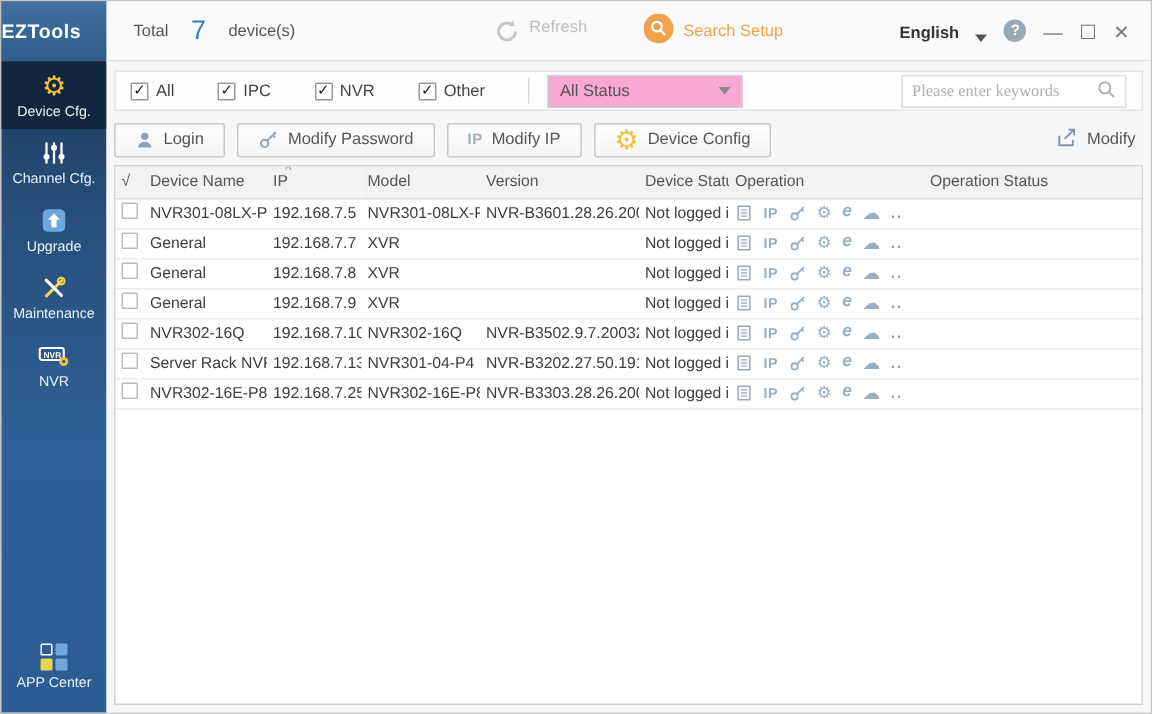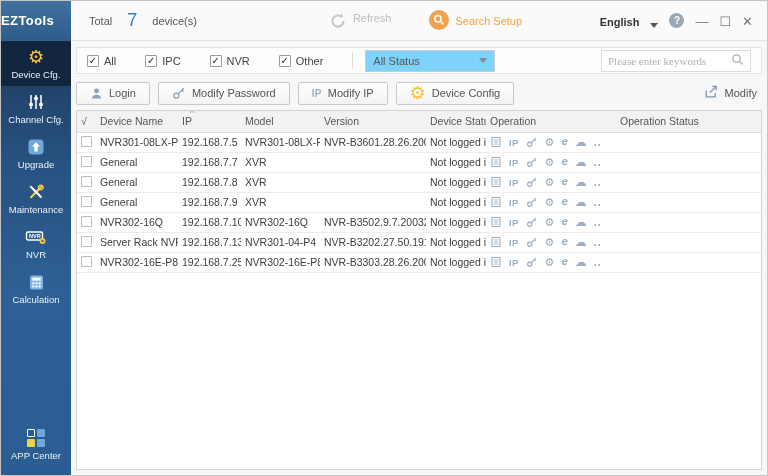--- a/index.html
+++ b/index.html
@@ -36,21 +36,21 @@
     display:flex;align-items:center;justify-content:center;cursor:pointer}
   .win-btn{color:#777;font-size:13px;cursor:pointer;line-height:1}
 
   
   .main{flex:1;background:#f6f7f8;padding:6px 5px 5px 5px;display:flex;flex-direction:column;min-height:0}
   .filterbar{flex:0 0 27px;background:#fdfdfd;border:1px solid #e4e4e4;display:flex;align-items:center;padding:0 10px}
   .cb-item{display:flex;align-items:center;gap:5px;margin-right:29px;cursor:pointer}
   .cb-box{width:12px;height:12px;border:1px solid #9b9b9b;background:#fff;border-radius:1px;
     display:flex;align-items:center;justify-content:center;font-size:10px;line-height:1;color:#222}
   .v-div{width:1px;height:17px;background:#ddd;margin:0 12px 0 0}
-  .status-select{width:130px;height:22px;border:1px solid #ccc;background:#7dd3fc;display:flex;align-items:center;
+  .status-select{width:130px;height:22px;border:1px solid #ccc;background:#f9a8d4;display:flex;align-items:center;
     padding:0 7px;color:#555;cursor:pointer}
   .status-select .caret-down{margin-left:auto;border-top-color:#888}
   .search-box{margin-left:auto;width:150px;height:22px;border:1px solid #ddd;background:#fff;display:flex;align-items:center;padding:0 6px}
   .search-box input{border:0;outline:0;flex:1;min-width:0;font-family:Liberation Serif, serif;font-size:11px;color:#555}
   .search-box input::placeholder{color:#b0b0b0}
 
   .toolbar{flex:0 0 24px;margin-top:7px;display:flex;align-items:center;gap:12px}
   .tb-btn{height:23px;border:1px solid #c9c9c9;border-radius:2px;background:linear-gradient(#ffffff,#f3f3f3);
     display:flex;align-items:center;gap:6px;padding:0 13px;color:#555;cursor:pointer;white-space:nowrap}
   .tb-ic{color:#8da2b8;display:flex;align-items:center}
@@ -121,37 +121,20 @@
         <div class="sb-item">
           <span class="sb-icon">
             <svg width="22" height="18" viewBox="0 0 22 18">
               <rect x="1.5" y="4" width="16" height="8" rx="1.5" fill="none" stroke="#fff" stroke-width="1.4"></rect>
               <text x="4" y="10.4" font-size="5.6" fill="#fff" font-family="sans-serif" font-weight="bold">NVR</text>
               <circle cx="17.5" cy="13" r="3" fill="#f5c33b"></circle>
               <circle cx="17.5" cy="13" r="1.1" fill="#2e6095"></circle>
             </svg>
           </span>
           <span class="sb-label">NVR</span>
-        </div>
-        <div class="sb-item">
-          <span class="sb-icon">
-            <svg width="17" height="17" viewBox="0 0 17 17">
-              <rect x="2" y="1.5" width="13" height="14" rx="2" fill="#7eb3e3"></rect>
-              <rect x="4.3" y="3.6" width="8.4" height="3" fill="#fff"></rect>
-              <g fill="#fff">
-                <rect x="4.3" y="8.3" width="2" height="2"></rect>
-                <rect x="7.5" y="8.3" width="2" height="2"></rect>
-                <rect x="10.7" y="8.3" width="2" height="2"></rect>
-                <rect x="4.3" y="11.5" width="2" height="2"></rect>
-                <rect x="7.5" y="11.5" width="2" height="2"></rect>
-                <rect x="10.7" y="11.5" width="2" height="2"></rect>
-              </g>
-            </svg>
-          </span>
-          <span class="sb-label">Calculation</span>
         </div>
       </div>
     <div class="sb-bottom" id="sb-bottom">
         <div class="sb-item">
           <span class="sb-icon">
             <span class="apps-grid">
               <i style="border:1.4px solid #fff"></i>
               <i style="background:#6fa8dc"></i>
               <i style="background:#e8d44d"></i>
               <i style="background:#6fa8dc"></i>

